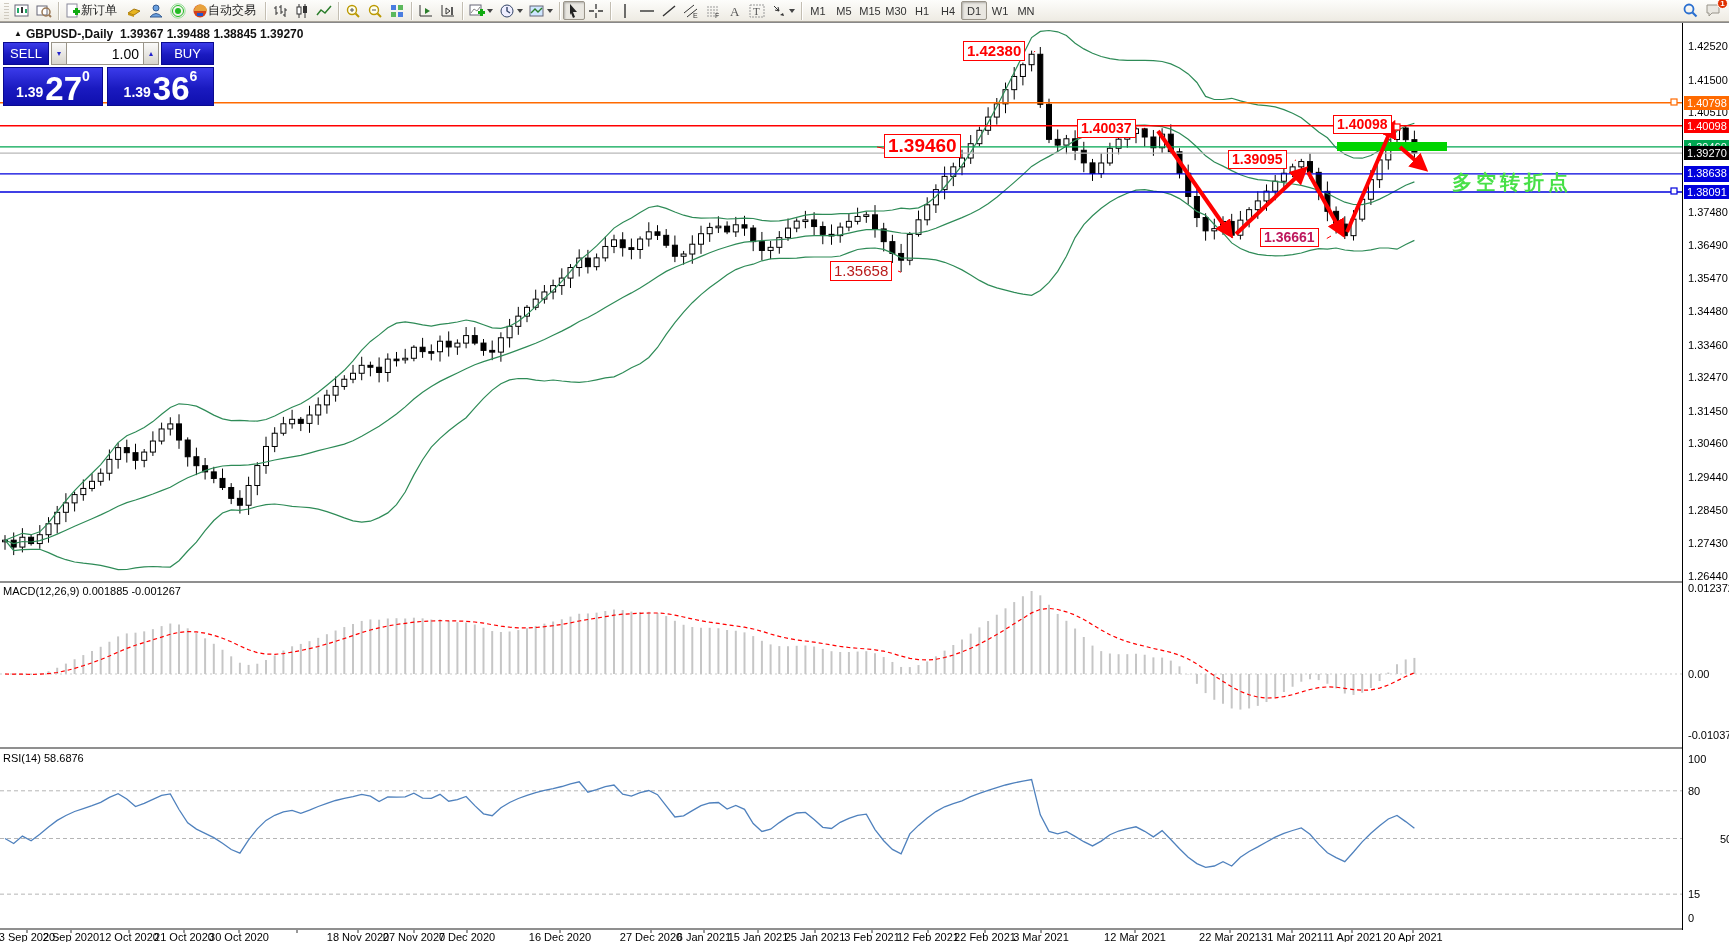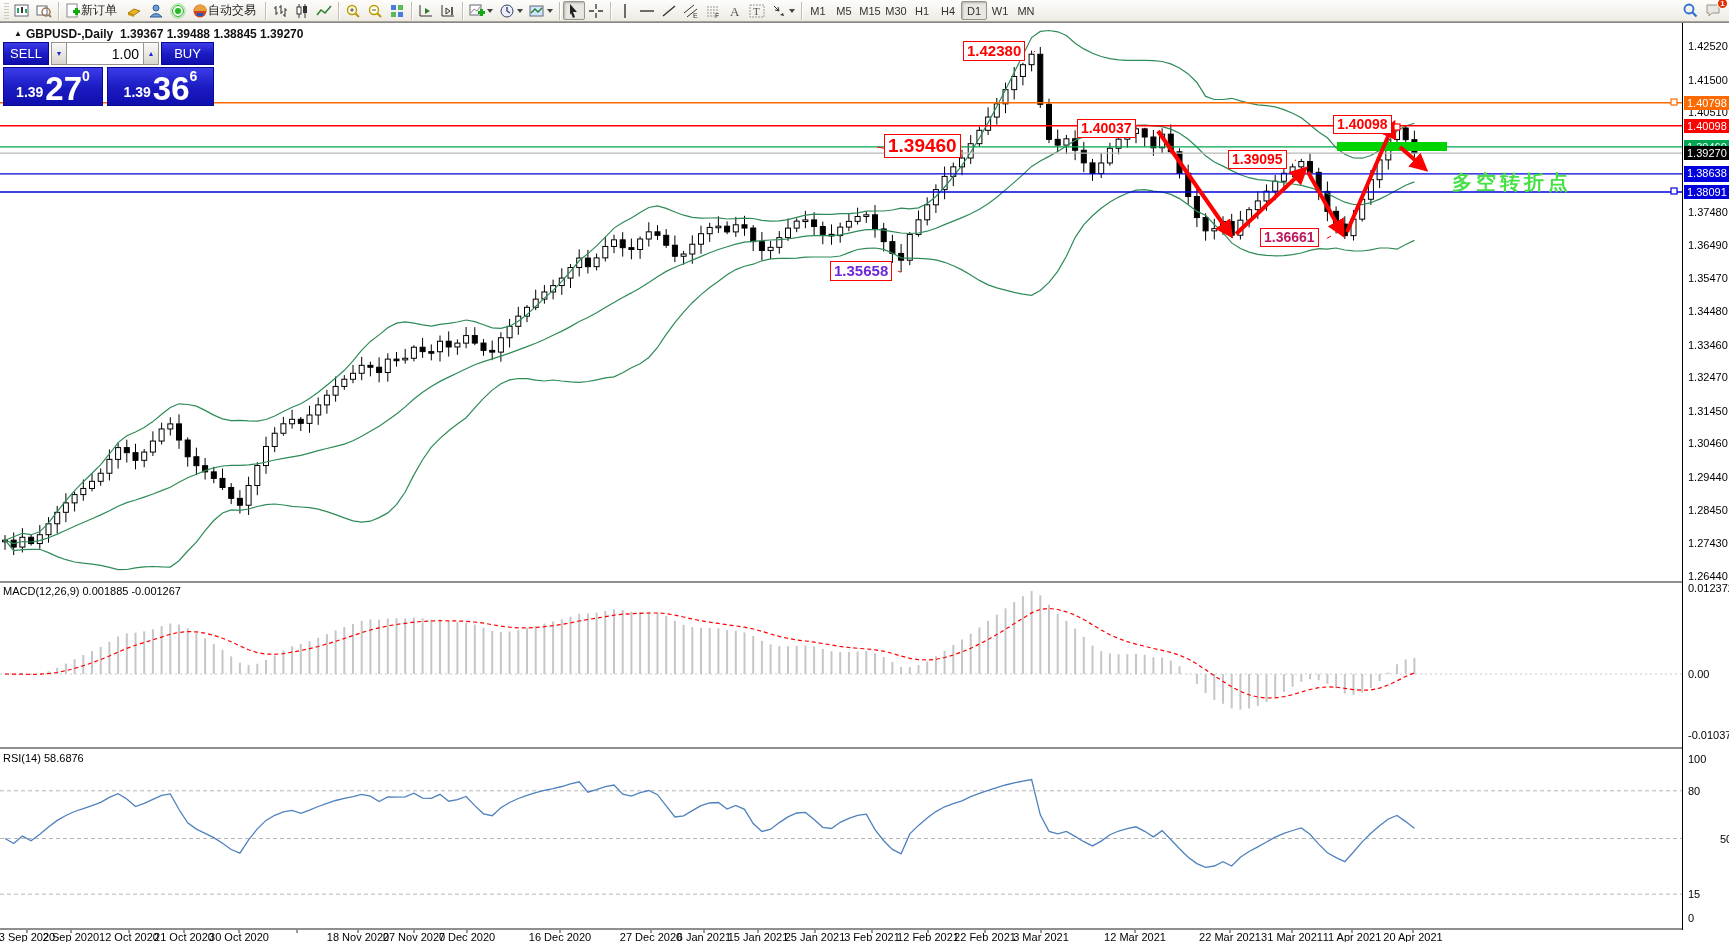--- a/index.html
+++ b/index.html
@@ -949,16 +949,16 @@
       <div style="left: 1230px; top: 931px; font-size: 11px; transform: translateX(-50%); white-space: nowrap; position: absolute;">22 Mar 2021</div>
       <div style="left: 1292px; top: 931px; font-size: 11px; transform: translateX(-50%); white-space: nowrap; position: absolute;">31 Mar 2021</div>
       <div style="left: 1352px; top: 931px; font-size: 11px; transform: translateX(-50%); white-space: nowrap; position: absolute;">11 Apr 2021</div>
       <div style="left: 1413px; top: 931px; font-size: 11px; transform: translateX(-50%); white-space: nowrap; position: absolute;">20 Apr 2021</div>
       <div style="left: 963px; top: 41px; font-size: 15px; font-weight: bold; color: rgb(255, 0, 0); background: rgb(255, 255, 255); border: 1px solid rgb(255, 0, 0); padding: 0px 3px; line-height: 1.18; white-space: nowrap; position: absolute;">1.42380</div>
       <div style="left: 1077px; top: 119px; font-size: 14px; font-weight: bold; color: rgb(255, 0, 0); background: rgb(255, 255, 255); border: 1px solid rgb(255, 0, 0); padding: 0px 3px; line-height: 1.18; white-space: nowrap; position: absolute;">1.40037</div>
       <div style="left: 884px; top: 134px; font-size: 19px; font-weight: bold; color: rgb(255, 0, 0); background: rgb(255, 255, 255); border: 1px solid rgb(255, 0, 0); padding: 0px 3px; line-height: 1.18; white-space: nowrap; position: absolute;">1.39460</div>
       <div style="left: 1228px; top: 150px; font-size: 14px; font-weight: bold; color: rgb(255, 0, 0); background: rgb(255, 255, 255); border: 1px solid rgb(255, 0, 0); padding: 0px 3px; line-height: 1.18; white-space: nowrap; position: absolute;">1.39095</div>
       <div style="left: 1333px; top: 115px; font-size: 14px; font-weight: bold; color: rgb(255, 0, 0); background: rgb(255, 255, 255); border: 1px solid rgb(255, 0, 0); padding: 0px 3px; line-height: 1.18; white-space: nowrap; position: absolute;">1.40098</div>
       <div style="left: 1260px; top: 228px; font-size: 14px; font-weight: bold; color: #be185d; background: rgb(255, 255, 255); border: 1px solid rgb(255, 0, 0); padding: 0px 3px; line-height: 1.18; white-space: nowrap; position: absolute;">1.36661</div>
-      <div style="left: 830px; top: 261px; font-size: 15px; font-weight: bold; color: #6d28d9; background: rgb(255, 255, 255); border: 1px solid rgb(255, 0, 0); padding: 0px 3px; line-height: 1.18; white-space: nowrap; position: absolute;">1.35658</div>
+      <div style="left: 830px; top: 261px; font-size: 15px; font-weight: normal; color: #b91c1c; background: rgb(255, 255, 255); border: 1px solid rgb(255, 0, 0); padding: 0px 3px; line-height: 1.18; white-space: nowrap; position: absolute;">1.35658</div>
       <div style="left: 1452px; top: 169px; font-size: 20px; font-weight: bold; color: rgb(71, 224, 71); letter-spacing: 4px; white-space: nowrap; position: absolute;">多空转折点</div>
     </div>
 </div>
 
 </body></html>

